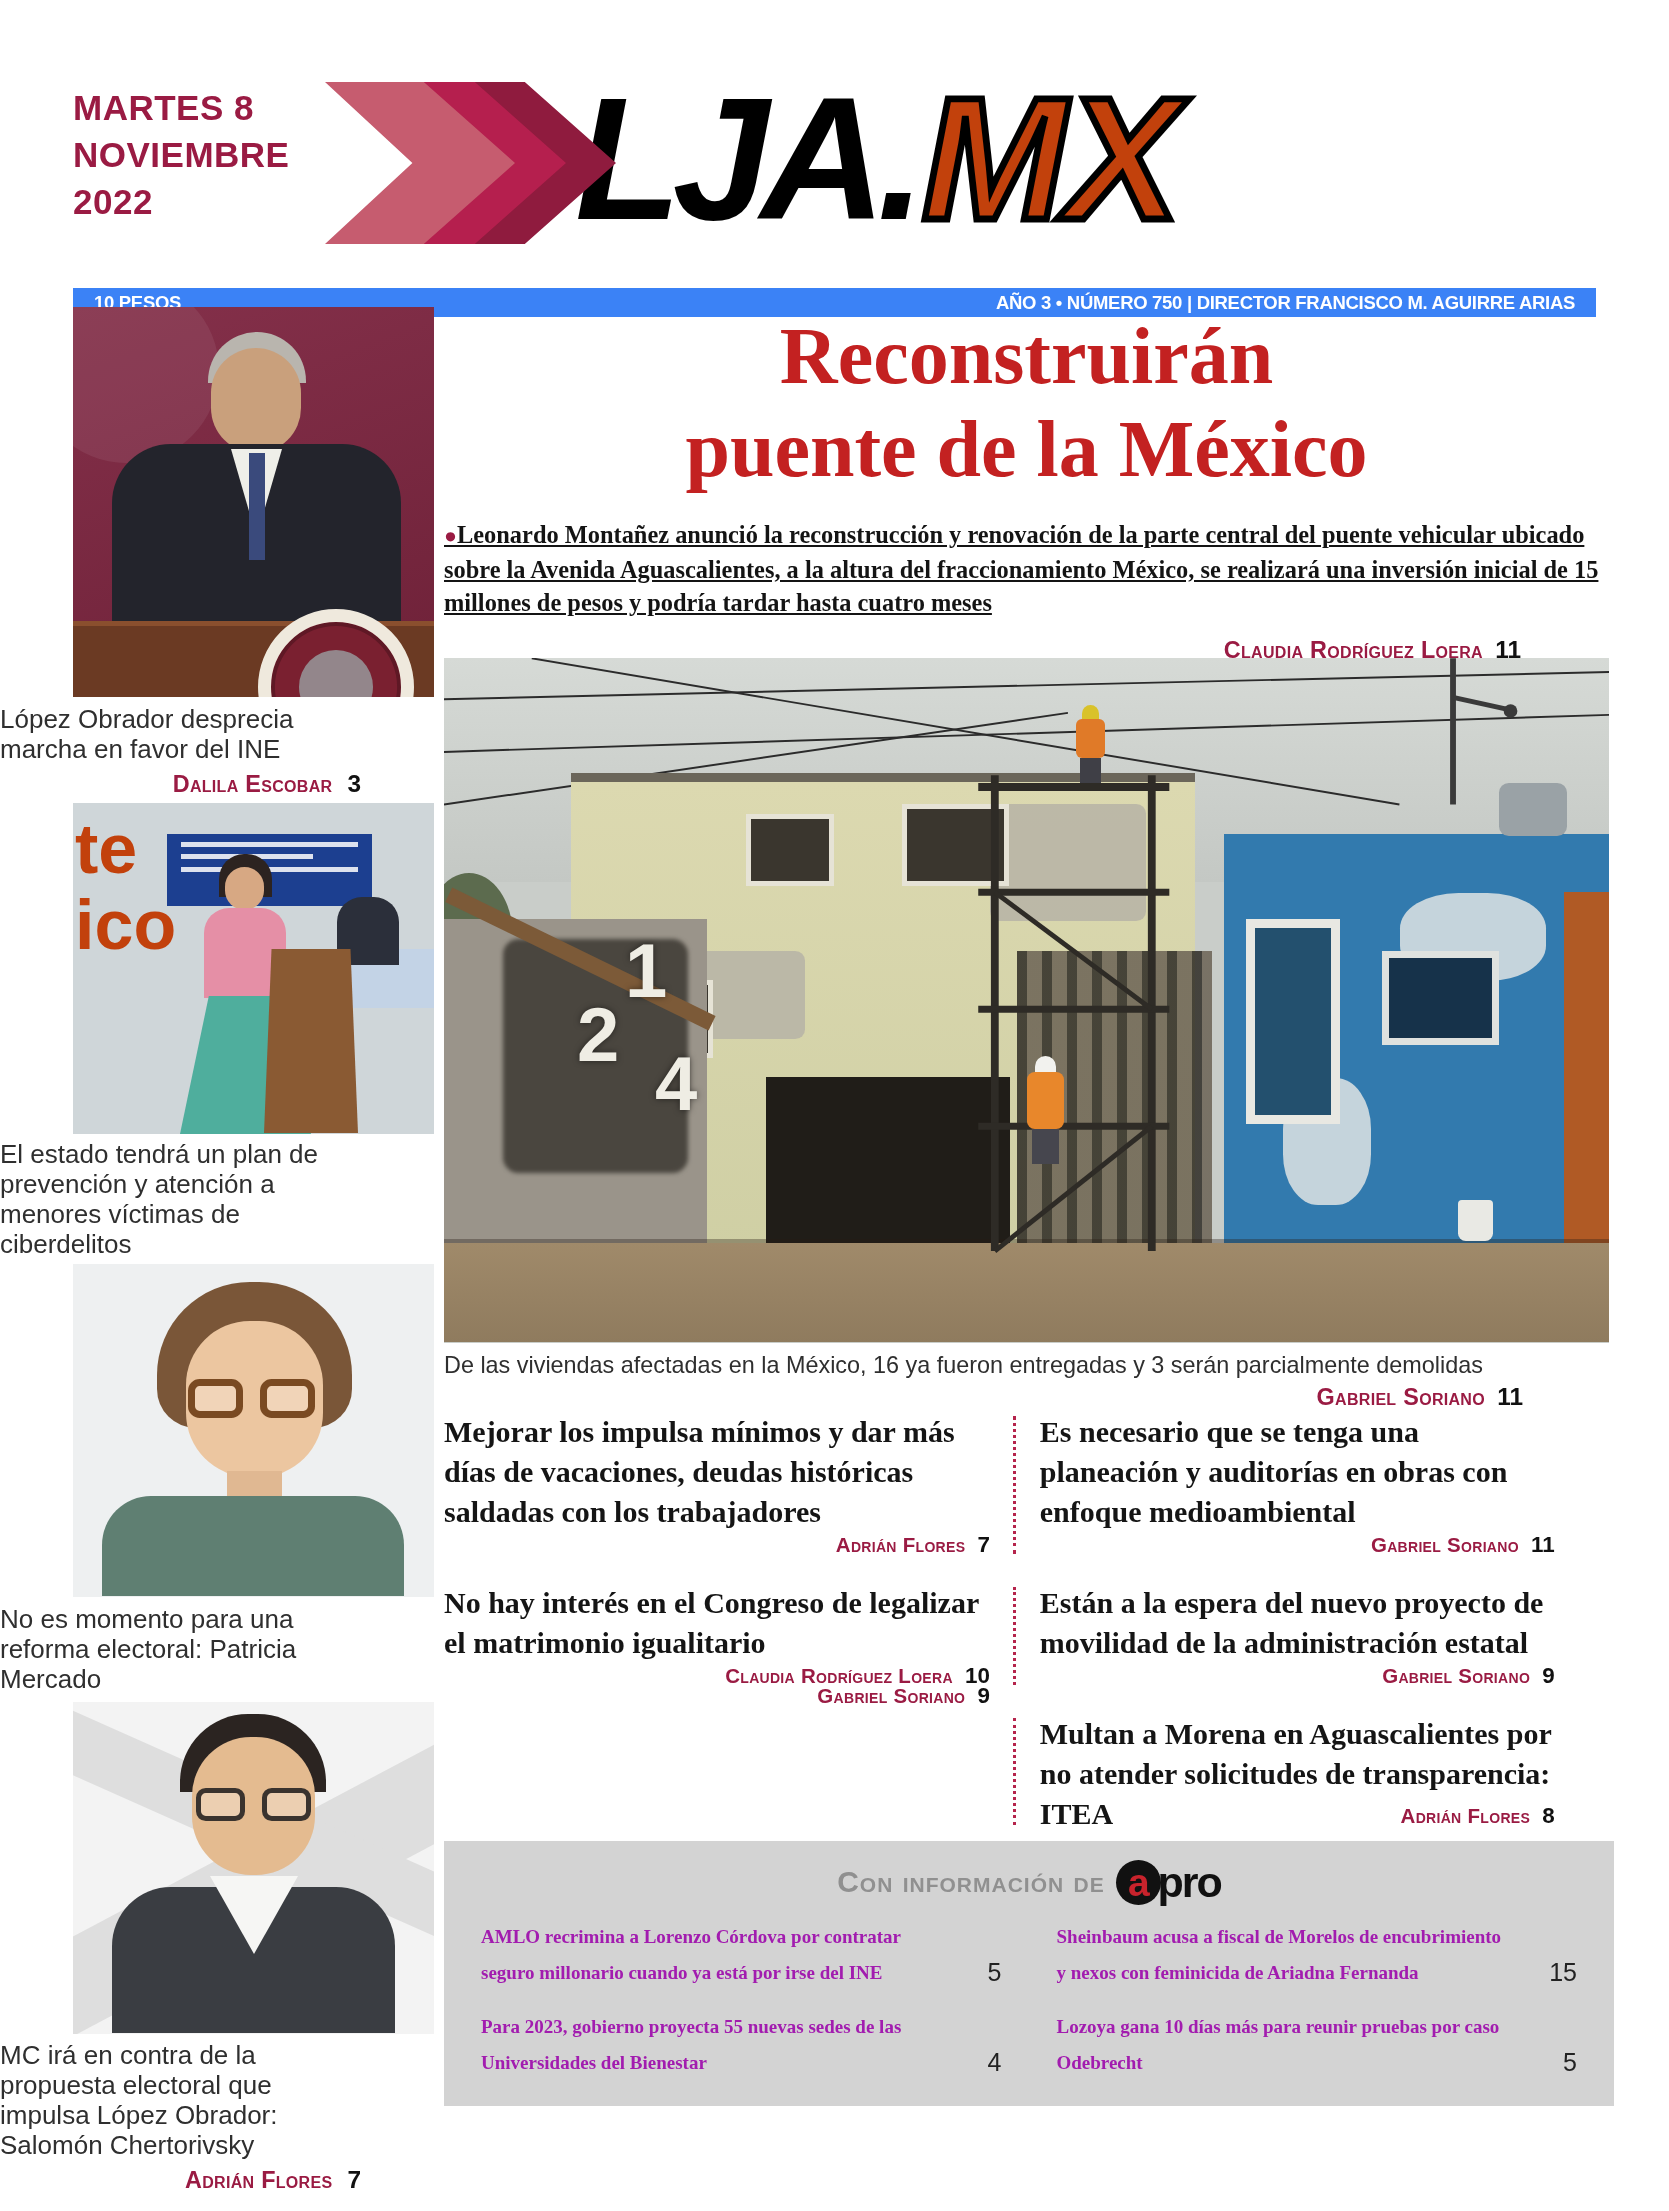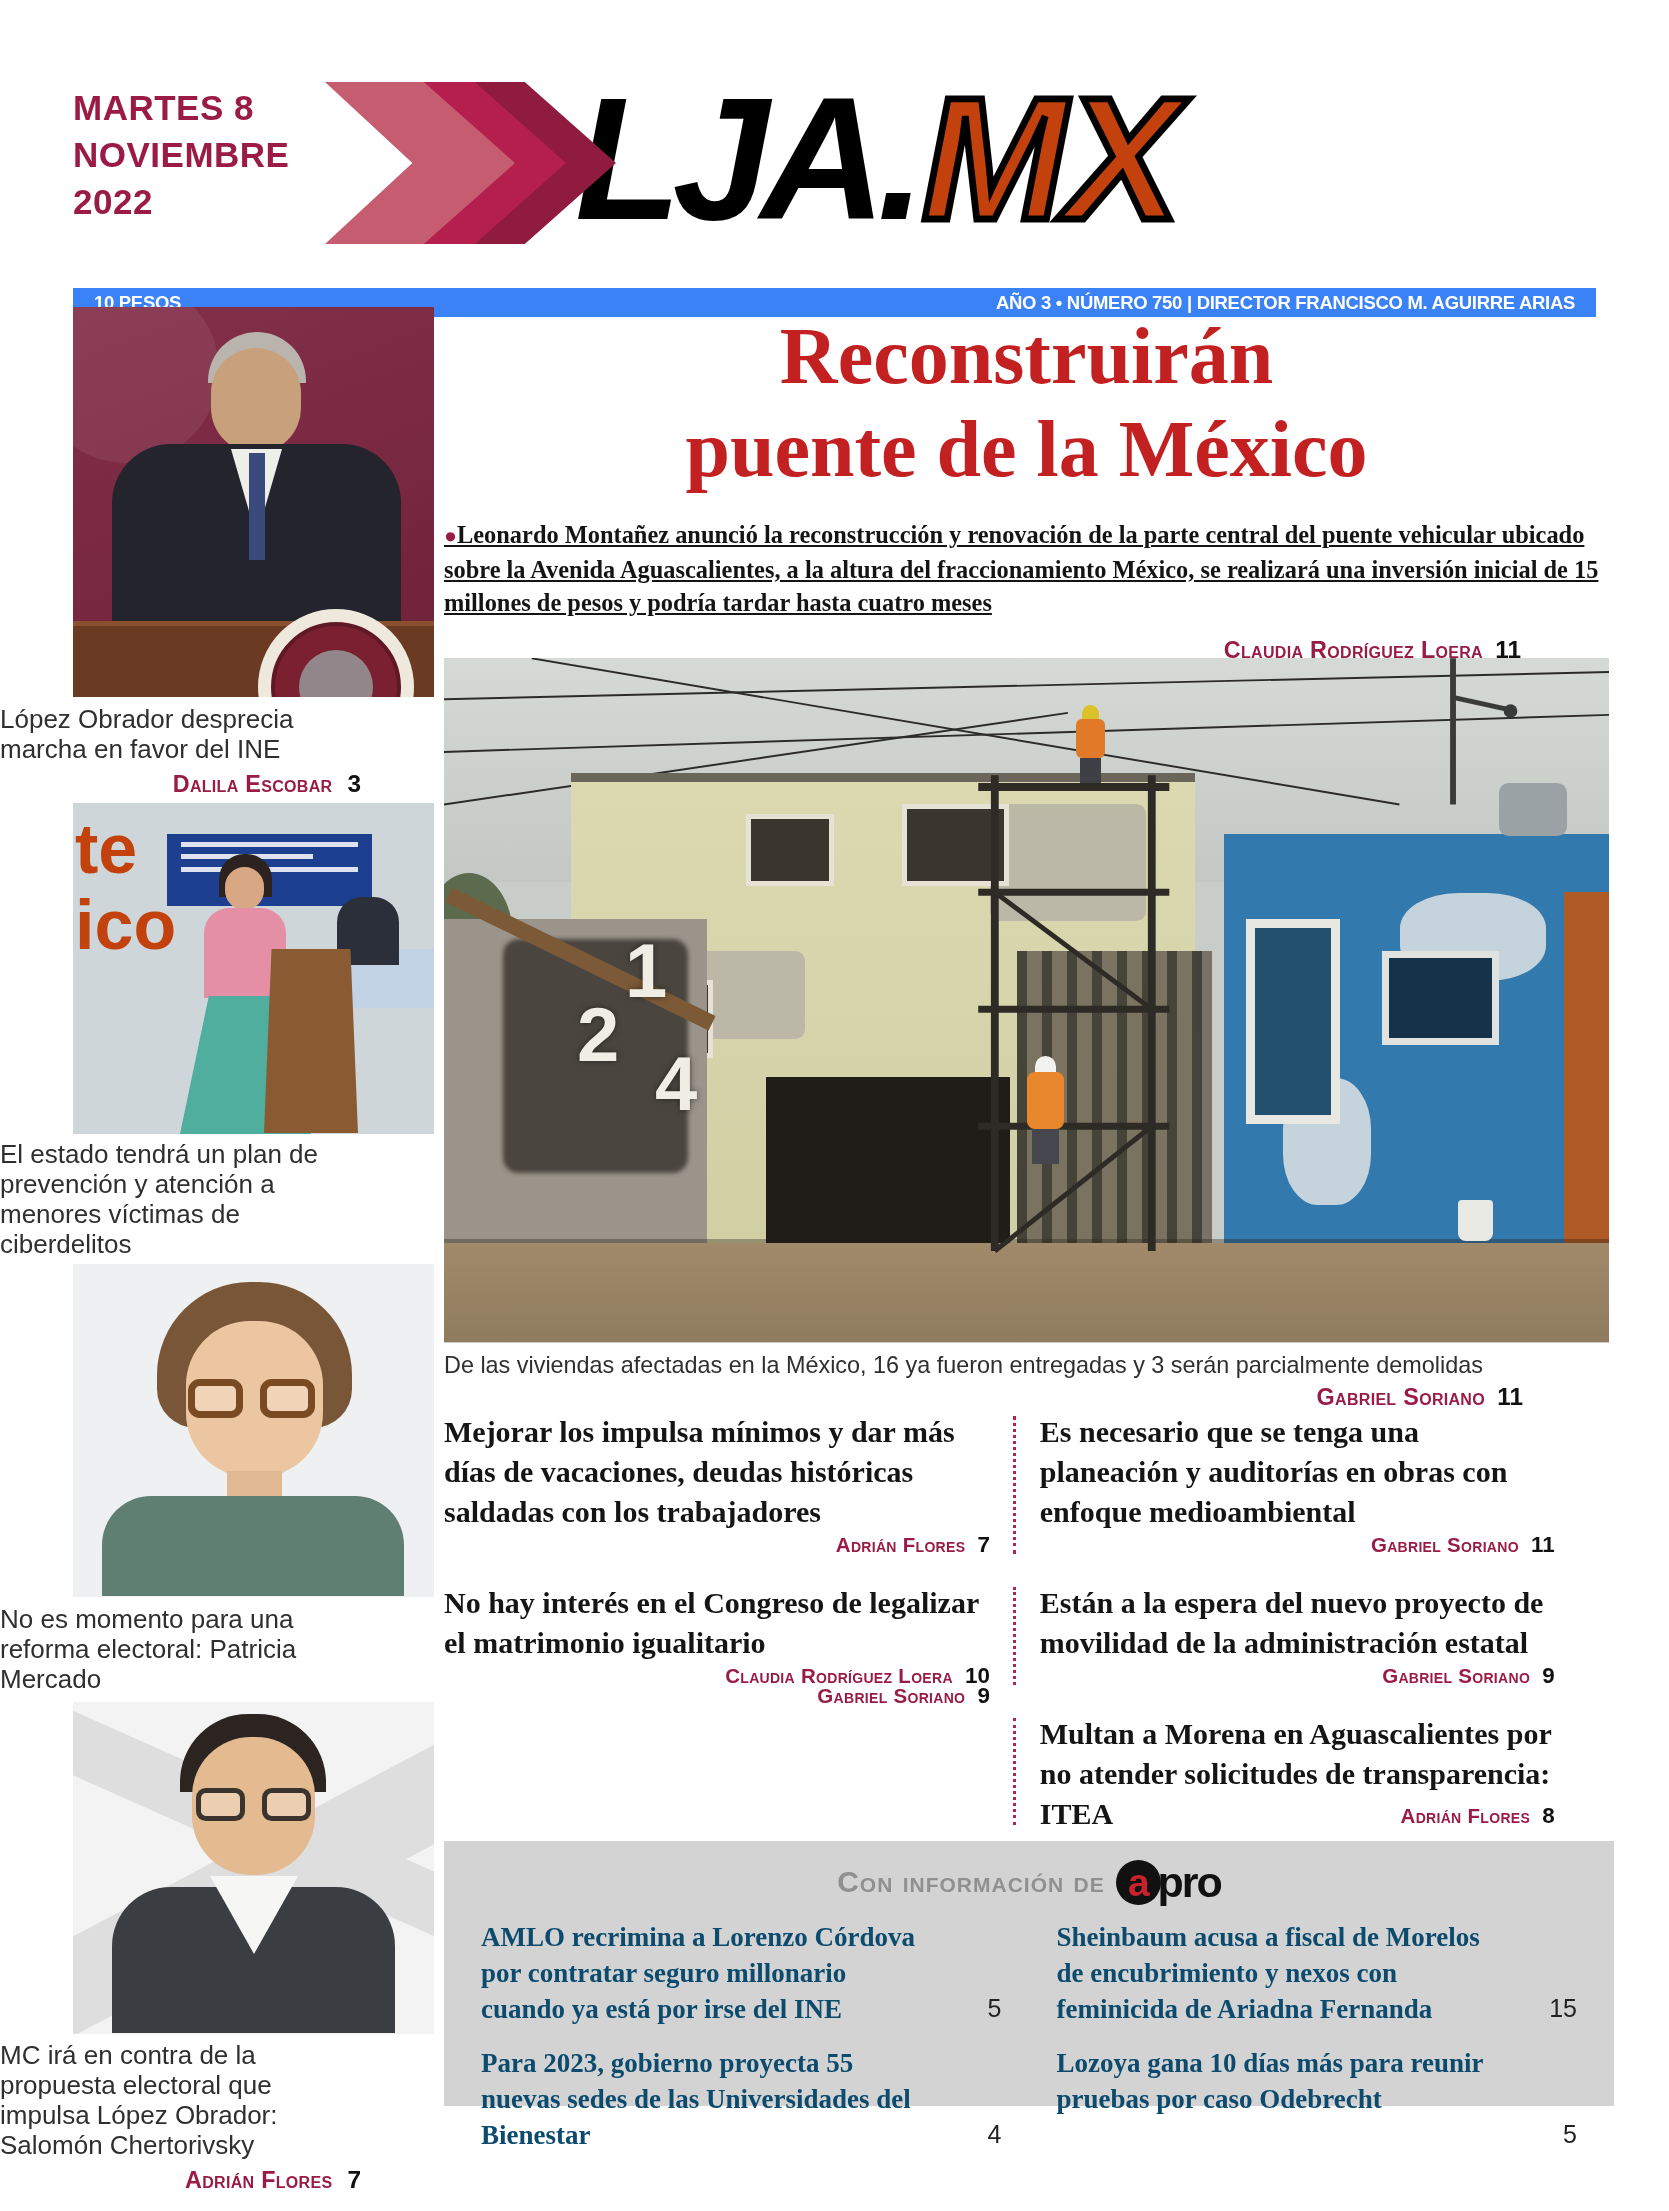--- a/index.html
+++ b/index.html
@@ -59,22 +59,22 @@
   .apro-box { left:444px; top:1841px; width:1170px; height:265px; background:#d3d3d3; padding:15.6px 37px 0 37px; }
   .apro-header { display:flex; justify-content:center; align-items:center; gap:11.7px; height:51px; }
   .apro-header-text { color:#909090; font-weight:bold; font-variant:small-caps; font-size:30px; letter-spacing:1px; }
   .apro-logo { display:flex; align-items:center; }
   .apro-circle { width:45px; height:45px; background:#111; border-radius:50%;
                  display:flex; align-items:center; justify-content:center; }
   .apro-a { color:#c8232c; font-weight:bold; font-size:39px; line-height:39px; }
   .apro-rest { color:#111; font-weight:bold; font-size:43px; letter-spacing:-2px; margin-left:-3.9px; }
   .apro-grid { display:grid; grid-template-columns:1fr 1fr; column-gap:55px; row-gap:17.6px; margin-top:11.7px; }
   .apro-item { display:flex; justify-content:space-between; }
-  .apro-title { width:86%; color:#0c4a6e; font-family:"Liberation Serif", serif; font-weight:bold;
-                font-size:27px; line-height:36px; }
+  .apro-title { width:86%; color:#a21caf; font-family:"Liberation Serif", serif; font-weight:bold;
+                font-size:19px; line-height:36px; }
   .apro-page { align-self:flex-end; color:#222; font-size:25px; padding-bottom:3.9px; }
 
   
   .sphoto { left:73px; width:361px; overflow:hidden; }
   .p1 { top:307px; height:390px; background:linear-gradient(160deg,#84304a,#6e2138); }
   .p1 .halo { position:absolute; left:-39px; top:-29px; width:185px; height:185px; border-radius:50%;
               background:rgba(255,255,255,.07); }
   .p1 .hair { position:absolute; left:135px; top:25px; width:98px; height:51px; border-radius:49px 49px 0 0; background:#b9b5ae; }
   .p1 .face { position:absolute; left:138px; top:41px; width:90px; height:105px; border-radius:45px; background:#c9a07c; }
   .p1 .suit { position:absolute; left:39px; top:137px; width:289px; height:215px; border-radius:59px 59px 0 0; background:#23242c; }

